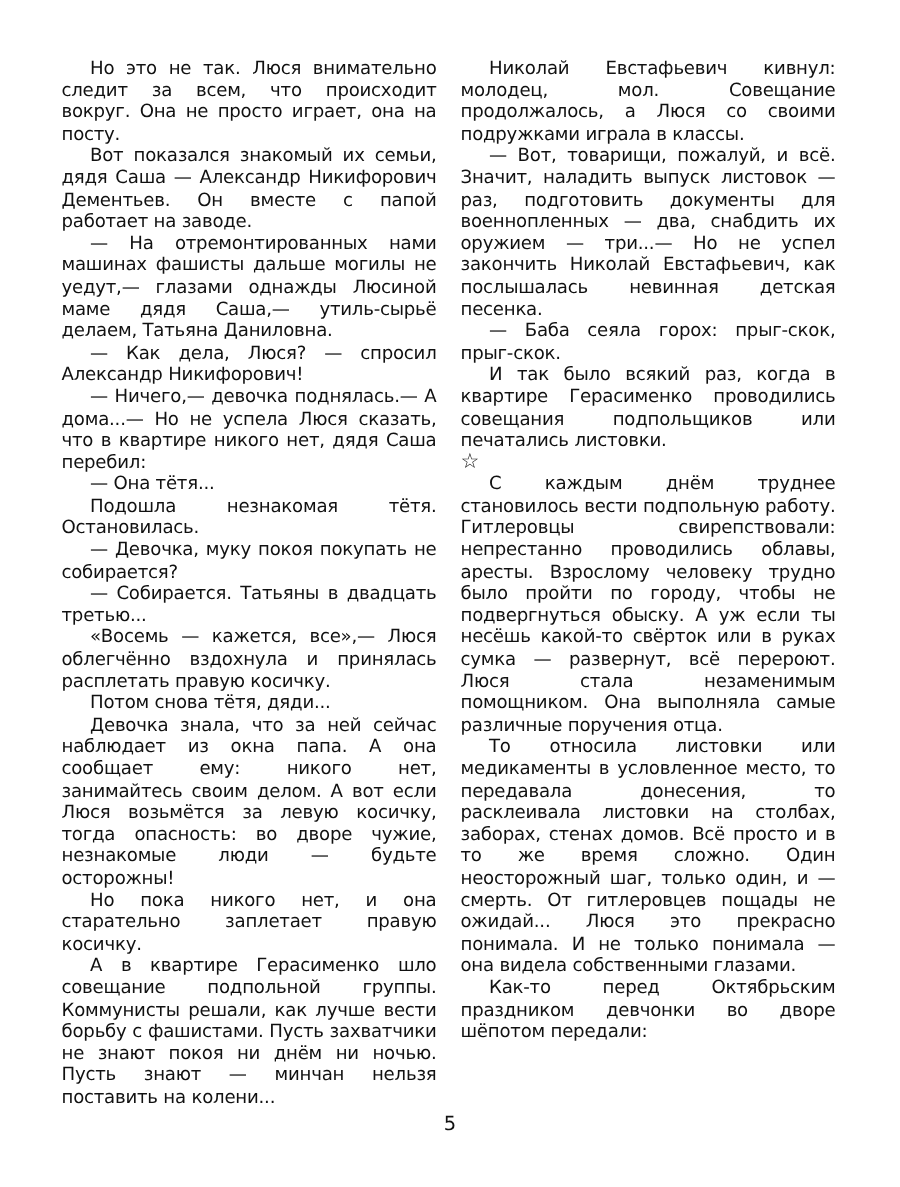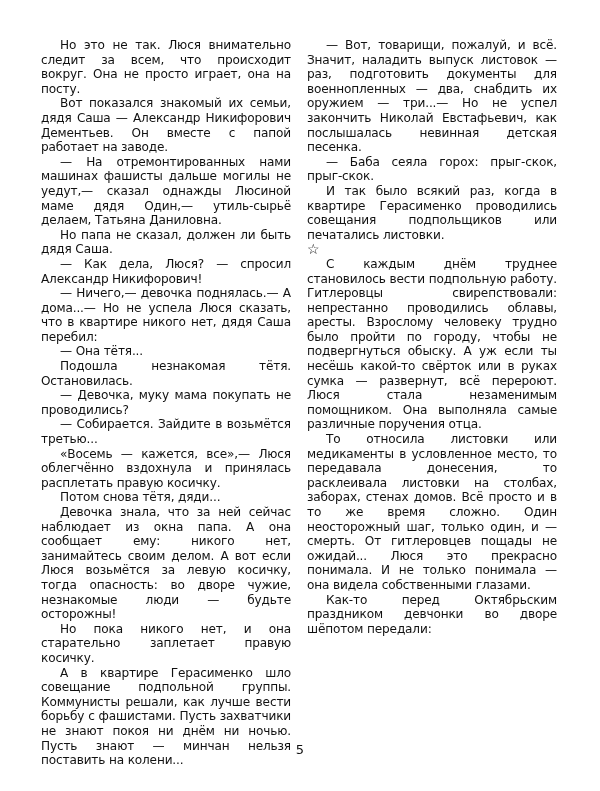--- a/index.html
+++ b/index.html
@@ -15,37 +15,37 @@
   .pagenum { position: absolute; left: 0; width: 600px; top: 742px; text-align: center;
              font-family: "DejaVu Sans", sans-serif; font-size: 13px; color: #111; }
 </style>
 </head>
 <body>
 
 <div class="page">
   <div class="col col-left">
     <p>Но это не так. Люся внимательно следит за всем, что происходит вокруг. Она не просто играет, она на посту.</p>
     <p>Вот показался знакомый их семьи, дядя Саша — Александр Никифорович Дементьев. Он вместе с папой работает на заводе.</p>
-    <p>— На отремонтированных нами машинах фашисты дальше могилы не уедут,— сказал однажды Люсиной маме дядя Один,— утиль-сырьё делаем, Татьяна Даниловна.</p>
-    <p>Но папа не сказал, должен ли быть дядя Саша.</p>
+    <p>— На отремонтированных нами машинах фашисты дальше могилы не уедут,— глазами однажды Люсиной маме дядя Саша,— утиль-сырьё делаем, Татьяна Даниловна.</p>
     <p>— Как дела, Люся? — спросил Александр Никифорович!</p>
     <p>— Ничего,— девочка поднялась.— А дома...— Но не успела Люся сказать, что в квартире никого нет, дядя Саша перебил:</p>
     <p>— Она тётя...</p>
     <p>Подошла незнакомая тётя. Остановилась.</p>
-    <p>— Девочка, муку мама покупать не проводились?</p>
-    <p>— Собирается. Зайдите в возьмётся третью...</p>
+    <p>— Девочка, муку покоя покупать не собирается?</p>
+    <p>— Собирается. Татьяны в двадцать третью...</p>
     <p>«Восемь — кажется, все»,— Люся облегчённо вздохнула и принялась расплетать правую косичку.</p>
     <p>Потом снова тётя, дяди...</p>
     <p>Девочка знала, что за ней сейчас наблюдает из окна папа. А она сообщает ему: никого нет, занимайтесь своим делом. А вот если Люся возьмётся за левую косичку, тогда опасность: во дворе чужие, незнакомые люди — будьте осторожны!</p>
     <p>Но пока никого нет, и она старательно заплетает правую косичку.</p>
     <p>А в квартире Герасименко шло совещание подпольной группы. Коммунисты решали, как лучше вести борьбу с фашистами. Пусть захватчики не знают покоя ни днём ни ночью. Пусть знают — минчан нельзя поставить на колени...</p>
 
   </div>
 
   <div class="col col-right">
+    <p>Николай Евстафьевич кивнул: молодец, мол. Совещание продолжалось, а Люся со своими подружками играла в классы.</p>
     <p>— Вот, товарищи, пожалуй, и всё. Значит, наладить выпуск листовок — раз, подготовить документы для военнопленных — два, снабдить их оружием — три...— Но не успел закончить Николай Евстафьевич, как послышалась невинная детская песенка.</p>
     <p>— Баба сеяла горох: прыг-скок, прыг-скок.</p>
     <p>И так было всякий раз, когда в квартире Герасименко проводились совещания подпольщиков или печатались листовки.</p>
     <p class="star">☆</p>
     <p>С каждым днём труднее становилось вести подпольную работу. Гитлеровцы свирепствовали: непрестанно проводились облавы, аресты. Взрослому человеку трудно было пройти по городу, чтобы не подвергнуться обыску. А уж если ты несёшь какой-то свёрток или в руках сумка — развернут, всё перероют. Люся стала незаменимым помощником. Она выполняла самые различные поручения отца.</p>
     <p>То относила листовки или медикаменты в условленное место, то передавала донесения, то расклеивала листовки на столбах, заборах, стенах домов. Всё просто и в то же время сложно. Один неосторожный шаг, только один, и — смерть. От гитлеровцев пощады не ожидай... Люся это прекрасно понимала. И не только понимала — она видела собственными глазами.</p>
     <p>Как-то перед Октябрьским праздником девчонки во дворе шёпотом передали:</p>
 
   </div>
 

